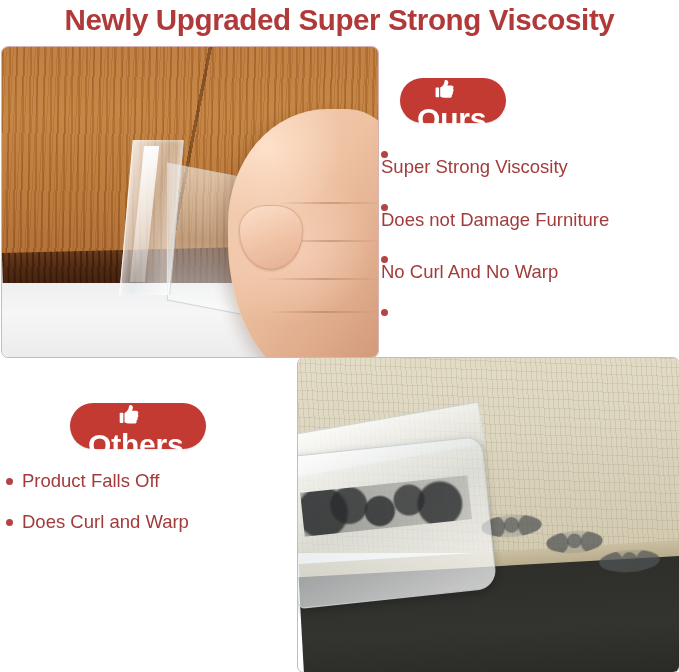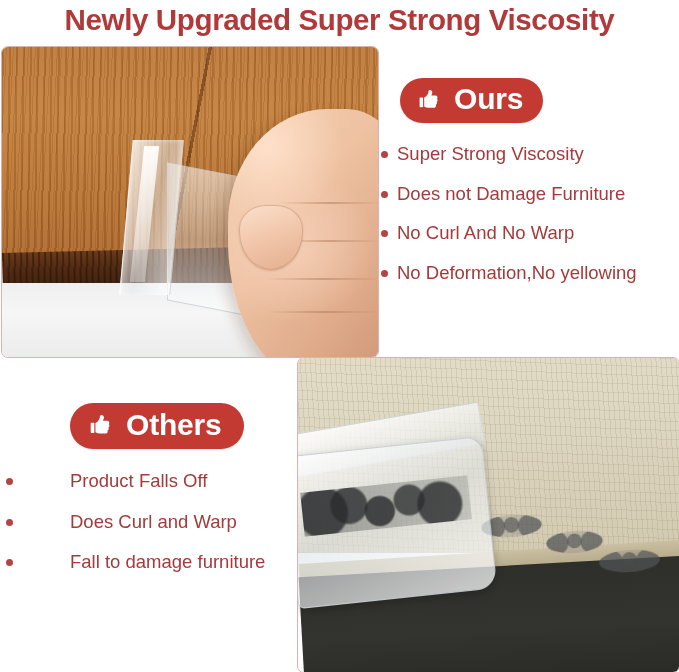--- a/index.html
+++ b/index.html
@@ -164,20 +164,21 @@
   }
 
   
   .badge{
     position:absolute;
     display:flex;align-items:center;
     background:#c33a33;
     border-radius:999px;
     color:#ffffff;
     box-shadow:0 1px 2px rgba(0,0,0,.10);
+    flex-direction:column;
   }
   #badge-ours{ left:400px; top:78px; height:45px; padding:0 20px 0 17px; }
   #badge-others{ left:70px; top:403px; height:46px; padding:0 22px 0 18px; }
   .badge-label{
     font-size:30px;font-weight:bold;line-height:1;
     letter-spacing:-0.2px;
     padding-bottom:3px;
   }
   .thumb-wrap{display:flex;align-items:center;margin-right:11px;}
   .thumb-wrap svg{display:block;}
@@ -186,22 +187,22 @@
   .blist{position:absolute;margin:0;padding:0;list-style:none;}
   #list-ours{ left:381px; top:145px; width:298px; }
   #list-others{ left:6px;   top:472px; width:290px; }
   .blist li{
     display:flex;align-items:flex-start;
     color:#a33b3b;
     font-size:18.5px;
     line-height:1;
     white-space:nowrap;
   }
-  #list-ours li{ margin-bottom:21px; }
-  #list-others li{ margin-bottom:22px;gap:48px; }
+  #list-ours li{ margin-bottom:21px;flex-direction:column; }
+  #list-others li{ margin-bottom:22px; }
   .dot{
     flex:0 0 auto;
     width:7px;height:7px;border-radius:50%;
     background:#b44444;
     margin:6px 9px 0 0;
   }
   .btext{display:block;}
 </style>
 </head>
 <body>
@@ -244,21 +245,20 @@
   <li>
     <span class="dot"></span>
     <span class="btext">Does not Damage Furniture</span>
   </li>
   <li>
     <span class="dot"></span>
     <span class="btext">No Curl And No Warp</span>
   </li>
   <li>
     <span class="dot"></span>
-    <span class="btext">No Deformation,No yellowing</span>
   </li>
 </ul>
 
 <div class="badge" id="badge-others">
   <span class="thumb-wrap">
     <svg width="27" height="27" viewBox="0 0 26 26" aria-hidden="true">
       <path fill="#ffffff" d="M12.4 2.1c1.5-.5 2.9.6 2.9 2.2 0 1.1-.5 2.2-1.0 3.2h4.1c1.2 0 2.1.9 2.1 2 0 .5-.2 1-.5 1.3.4.4.6.9.6 1.5 0 .7-.3 1.3-.9 1.6.2.3.3.7.3 1.1 0 .8-.5 1.5-1.2 1.8.1.3.2.6.2.9 0 1.2-1 2.1-2.2 2.1h-5.3c-1.6 0-3-.4-4.3-1.2V9.6c1.9-1 3.3-2.6 4.0-4.6.2-.6.3-1.2.3-1.8 0-.5.3-.9.9-1.1z"></path>
       <rect fill="#ffffff" x="2.6" y="9.4" width="3.5" height="9.9" rx="0.7"></rect>
     </svg>
   </span>
@@ -266,24 +266,20 @@
 </div>
 
 <ul class="blist" id="list-others">
   <li>
     <span class="dot"></span>
     <span class="btext">Product Falls Off</span>
   </li>
   <li>
     <span class="dot"></span>
     <span class="btext">Does Curl and Warp</span>
-  </li>
-  <li>
-    <span class="dot"></span>
-    <span class="btext">Fall to damage furniture</span>
   </li>
 </ul>
 
 <div class="photo" id="photo-others">
   <div class="photo-inner">
     <div class="lt-top"></div>
     <div class="lt-bevel"></div>
     <div class="lt-dark"></div>
     <div class="residue" style="left:48%;top:50%;width:16%"></div>
     <div class="residue" style="left:65%;top:55%;width:15%"></div>

